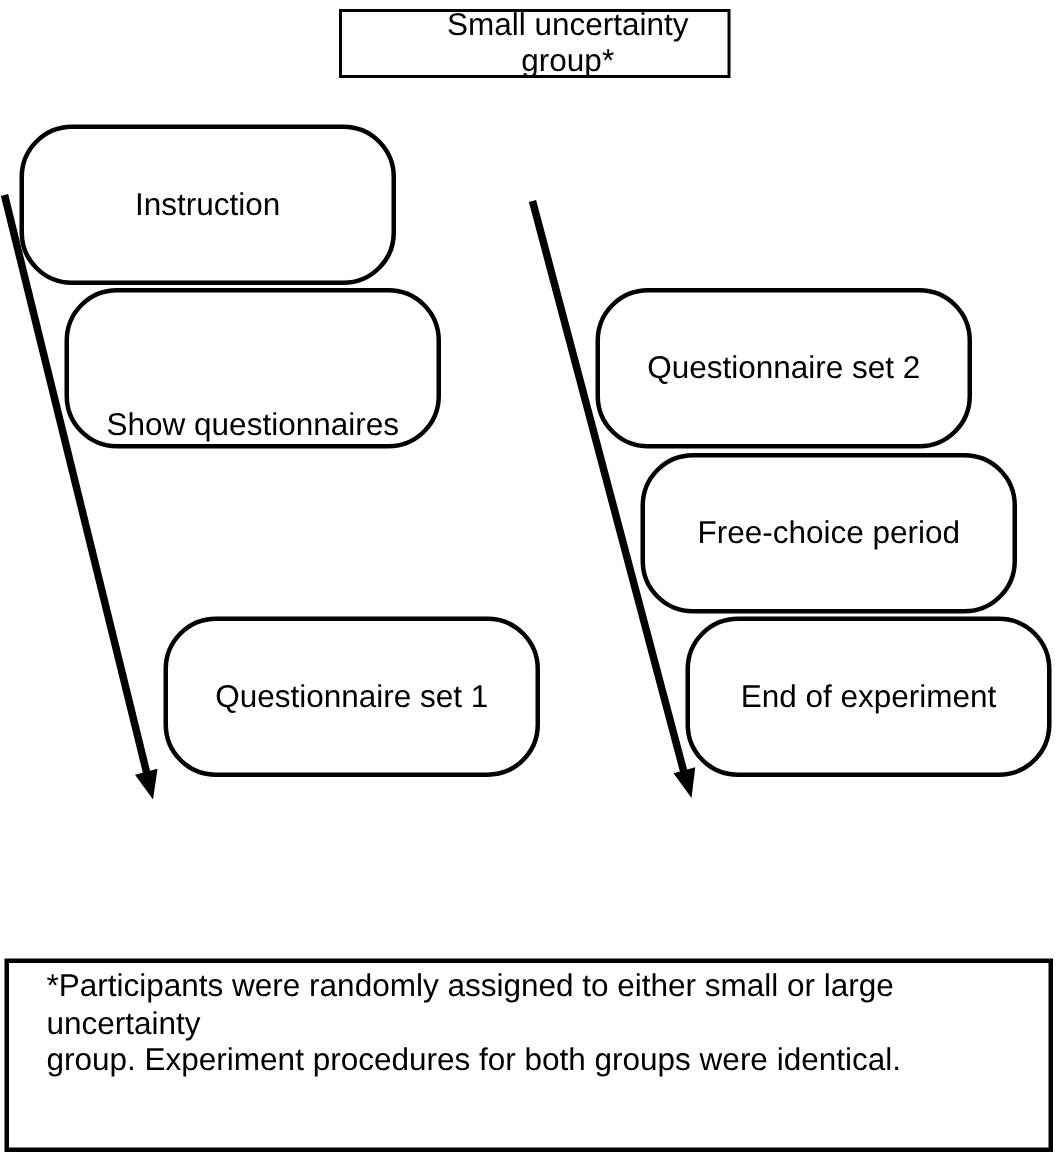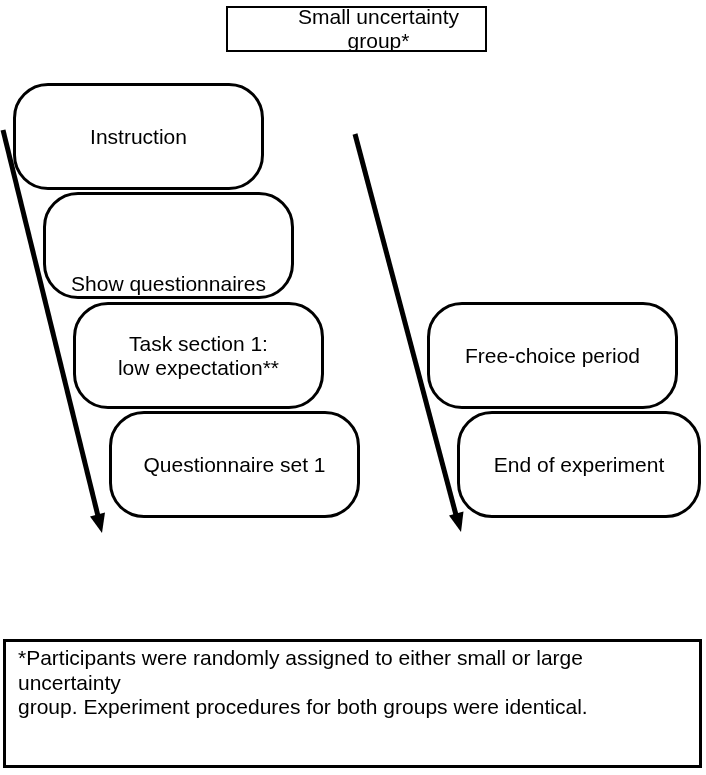--- a/index.html
+++ b/index.html
@@ -48,49 +48,48 @@
     position: absolute;
     left: 0; top: 0;
     pointer-events: none;
   }
   .footnote-box {
     position: absolute;
     left: 3px; top: 639px;
     width: 699px; height: 129px;
     border: 3px solid #000000;
     background: #ffffff;
-    padding: 4px 8px 0 12px;
+    padding: 4px 8px 0 25px;
     font-size: 21px;
     line-height: 24.5px;
   }
   .footnote-box p { white-space: pre-line; }
 </style>
 </head>
 <body>
 
 <div class="canvas">
 
   <div class="title-box">
     <span>Small uncertainty group*</span>
   </div>
 
   <div class="step l1">
     <span class="step-label">Instruction</span>
   </div>
   <div class="step l2">
     <span class="step-label">Show questionnaires</span>
   </div>
-  <div class="step l3">
-    <span class="step-label">Task section 1:
-low expectation**</span>
-  </div>
   <div class="step l4">
     <span class="step-label">Questionnaire set 1</span>
   </div>
 
+  <div class="step r2">
+    <span class="step-label">Questionnaire set 2</span>
+  </div>
   <div class="step r4">
     <span class="step-label">End of experiment</span>
   </div>
   <div class="step r3">
     <span class="step-label">Free-choice period</span>
   </div>
 
   <svg class="arrows" width="706" height="775" viewBox="0 0 706 775">
     <g>
       <line x1="3" y1="130" x2="98" y2="516" stroke="#000000" stroke-width="5"></line>

